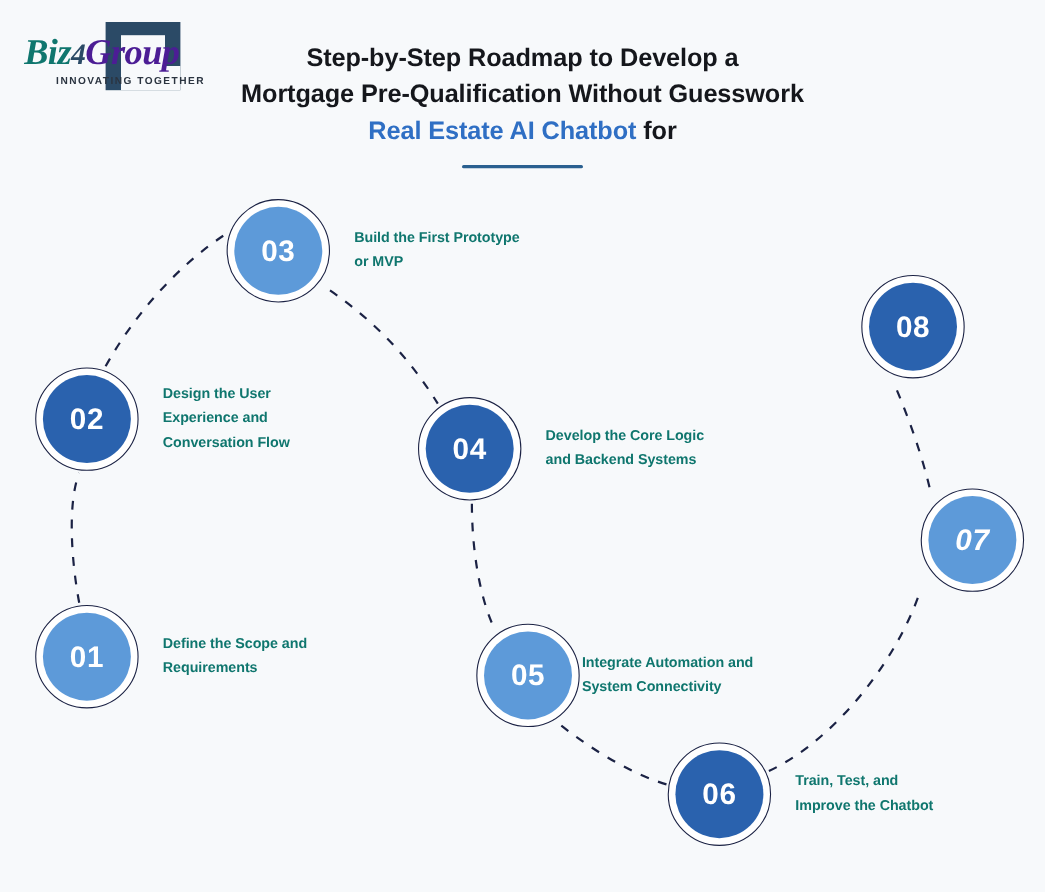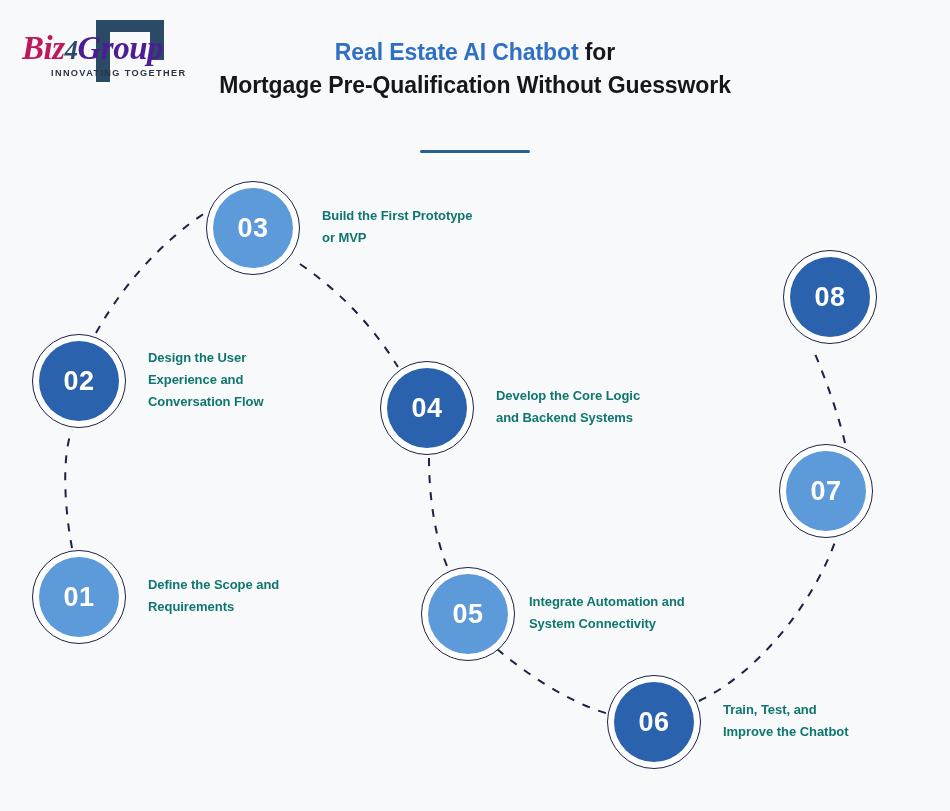--- a/index.html
+++ b/index.html
@@ -61,21 +61,21 @@
     left: 4px;
     top: 14px;
     font-family: "Liberation Serif", serif;
     font-size: 33px;
     font-style: italic;
     font-weight: bold;
     letter-spacing: -0.5px;
     line-height: 1;
     white-space: nowrap;
   }
-  .logo-text .biz { color: #be185d; }
+  .logo-text .biz { color: #0f766e; }
   .logo-text .four { color: #2b4a66; font-size: 27px; }
   .logo-text .group { color: #4c1d95; }
   .logo-tag {
     position: absolute;
     left: 14px;
     top: 50px;
     font-size: 9.2px;
     font-weight: bold;
     letter-spacing: 1.35px;
     color: #2b3440;
@@ -170,22 +170,23 @@
 
   <div class="logo-wrap">
     <div class="logo-bracket"></div>
     <div class="logo-bracket-notch1"></div>
     <div class="logo-bracket-notch2"></div>
     <div class="logo-text"><span class="biz">Biz</span><span class="four">4</span><span class="group">Group</span></div>
     <div class="logo-tag">INNOVATING TOGETHER</div>
   </div>
 
   <div class="title-block">
+    <div class="title-line">Step-by-Step Roadmap to Develop a</div>
+    <div class="title-line">Mortgage Pre-Qualification Without Guesswork</div>
     <div class="title-line"><span class="title-accent">Real Estate AI Chatbot</span><span> for</span></div>
-    <div class="title-line">Mortgage Pre-Qualification Without Guesswork</div>
     <div class="title-rule"></div>
   </div>
 
 </div>
 
 <div class="canvas">
   <svg class="connectors" width="950" height="811" viewBox="0 0 950 811" id="connector-svg">
       <path d="M 72 548 C 64 505 62 455 72 430" fill="none" stroke="#1b2244" stroke-width="2" stroke-dasharray="8 9" stroke-linecap="butt"></path>
       <path d="M 96 333 C 130 272 180 225 222 203" fill="none" stroke="#1b2244" stroke-width="2" stroke-dasharray="8 9" stroke-linecap="butt"></path>
       <path d="M 300 264 C 345 295 375 330 398 367" fill="none" stroke="#1b2244" stroke-width="2" stroke-dasharray="8 9" stroke-linecap="butt"></path>
@@ -218,35 +219,35 @@
 or MVP</div>
       </div>
       <div class="node">
         <div class="bubble dark" style="left: 380px; top: 361px; width: 94px; height: 94px;">
           <div class="bubble-inner" style="width: 80px; height: 80px;">04</div>
         </div>
         <div class="node-label right" style="top: 385px; left: 496px; width: 290px;">Develop the Core Logic
 and Backend Systems</div>
       </div>
       <div class="node">
-        <div class="bubble light" style="left: 421px; top: 567px; width: 94px; height: 94px;">
+        <div class="bubble light" style="left: 433px; top: 567px; width: 94px; height: 94px;">
           <div class="bubble-inner" style="width: 80px; height: 80px;">05</div>
         </div>
         <div class="node-label right" style="top: 591px; left: 529px; width: 290px;">Integrate Automation and
 System Connectivity</div>
       </div>
       <div class="node">
         <div class="bubble dark" style="left: 607px; top: 675px; width: 94px; height: 94px;">
           <div class="bubble-inner" style="width: 80px; height: 80px;">06</div>
         </div>
         <div class="node-label right" style="top: 699px; left: 723px; width: 290px;">Train, Test, and
 Improve the Chatbot</div>
       </div>
       <div class="node">
-        <div class="bubble light" style="left: 779px; top: 444px; width: 94px; height: 94px;">
+        <div class="bubble light" style="left: 837px; top: 444px; width: 94px; height: 94px; font-style: italic;">
           <div class="bubble-inner" style="width: 80px; height: 80px;">07</div>
         </div>
       </div>
       <div class="node">
         <div class="bubble dark" style="left: 783px; top: 250px; width: 94px; height: 94px;">
           <div class="bubble-inner" style="width: 80px; height: 80px;">08</div>
         </div>
       </div>
     </div>
 </div>

